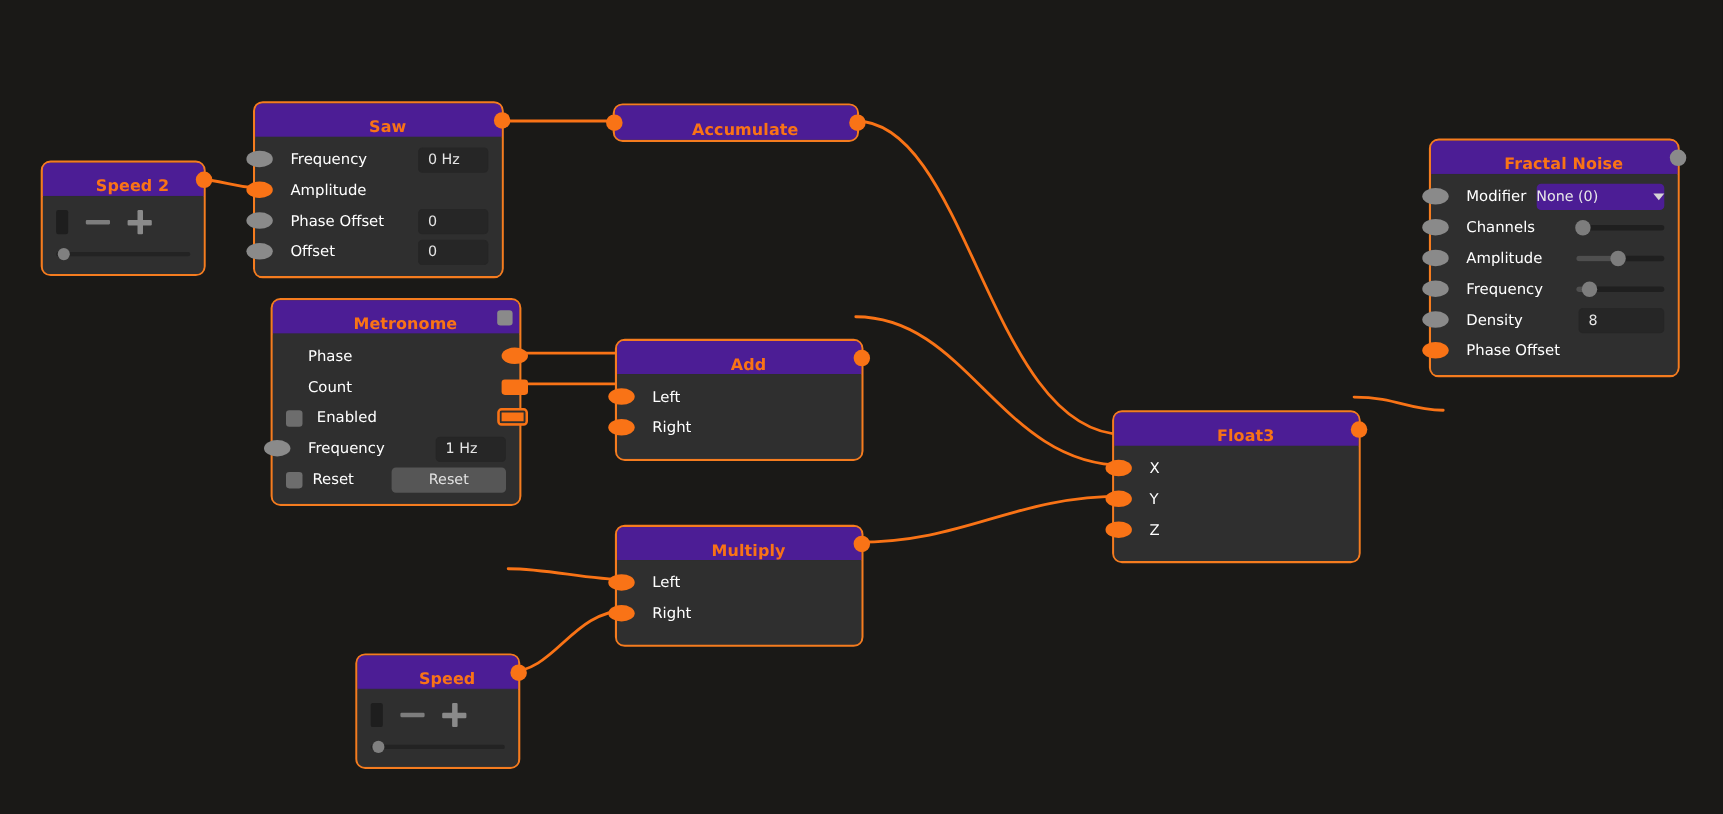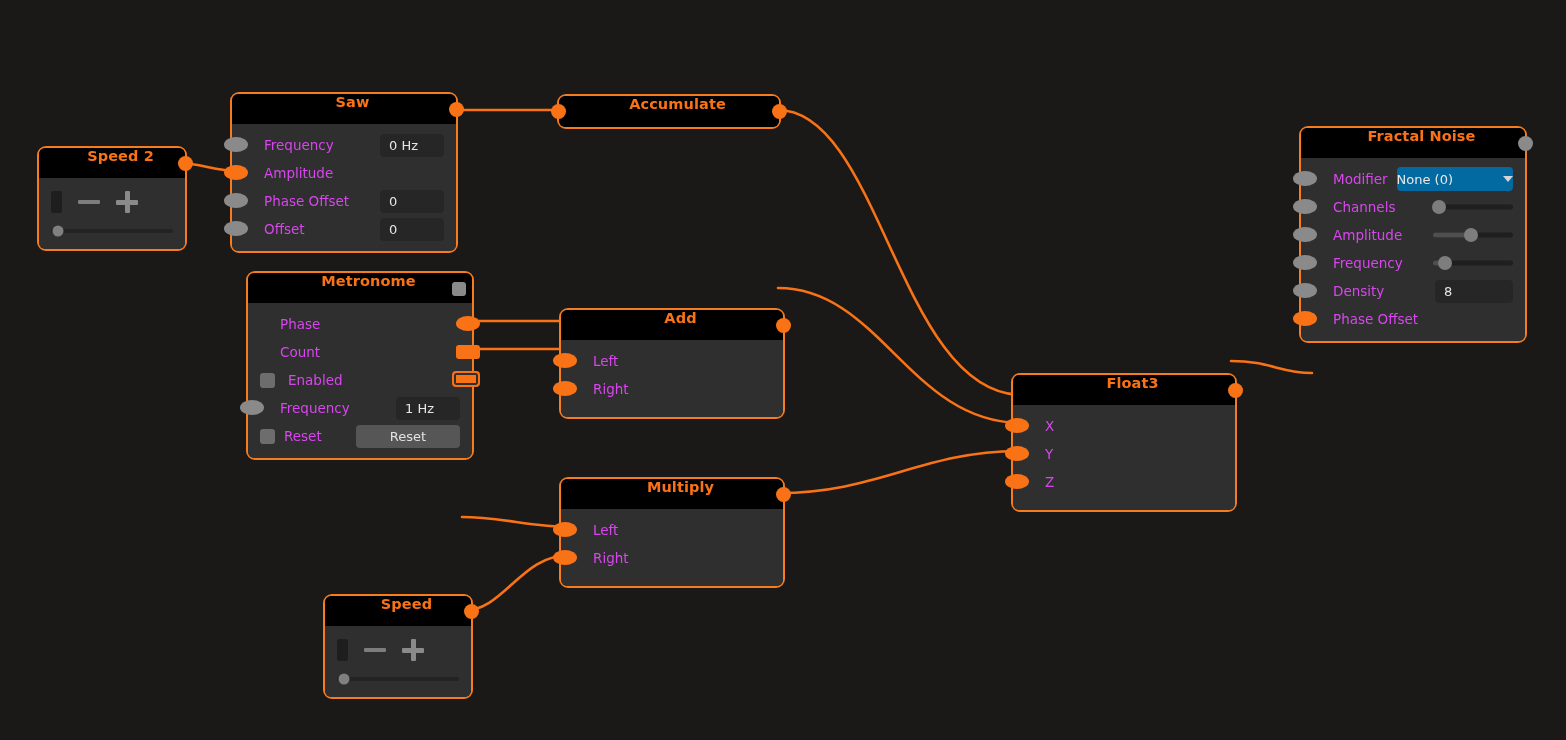--- a/index.html
+++ b/index.html
@@ -30,24 +30,24 @@
     position: absolute;
     border: 2px solid #f57c1f;
     border-radius: 9px;
     background: #333333;
     z-index: 2;
     overflow: visible;
   }
   .node-header {
     position: relative;
     height: 31px;
-    background: #000000;
+    background: #4c1d95;
     border-radius: 6px 6px 0 0;
     display: flex;
-    align-items: flex-start;
+    align-items: flex-end;
     justify-content: center;
     border-bottom: 1px solid #2e2e2e;
     padding-left: 17px;
   }
   .node.collapsed .node-header {
     border-radius: 6px;
     border-bottom: none;
   }
   .node-title {
     color: #f97316;
@@ -62,21 +62,21 @@
     padding: 6px 0 8px 0;
   }
   .row {
     position: relative;
     height: 28px;
     display: flex;
     align-items: center;
     padding: 0 12px;
   }
   .row-label {
-    color: #d946ef;
+    color: #ffffff;
     font-size: 13.5px;
     user-select: none;
     white-space: nowrap;
   }
   .row-label.indent { margin-left: 20px; }
   .spacer { flex: 1 1 auto; }
 
   
   .port {
     position: absolute;
@@ -124,21 +124,21 @@
     height: 23px;
     display: flex;
     align-items: center;
     justify-content: center;
     color: #e2e2e2;
     font-size: 13px;
     padding: 0 10px;
     user-select: none;
   }
   .dropdown {
-    background: #0369a1;
+    background: #4c1d95;
     border-radius: 4px;
     height: 24px;
     display: flex;
     align-items: center;
     justify-content: space-between;
     padding: 0 0;
     color: #e8e8e8;
     font-size: 13px;
     min-width: 100px;
     gap: 42px;

